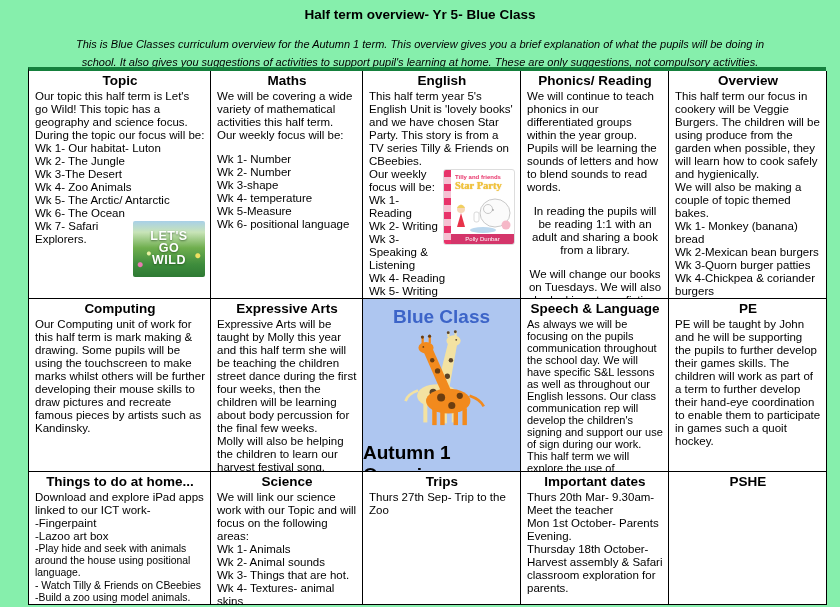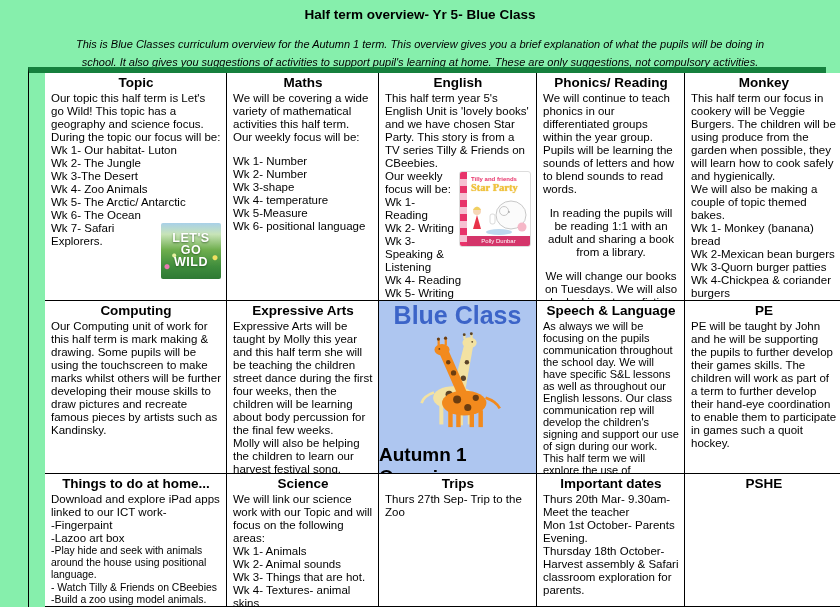--- a/index.html
+++ b/index.html
@@ -7,33 +7,33 @@
   body { font-family:"Liberation Sans", sans-serif; color:#000; }
   .page { width:840px; height:607px; position:relative; background:#86efac; overflow:hidden; }
 
   .doc-title { padding-top:7px; text-align:center; font-size:13.5px; font-weight:bold; }
   .doc-subtitle { margin:14px auto 0; width:706px; text-align:center; font-style:italic;
                   font-size:11px; line-height:1.6; }
 
   .grid { position:absolute; left:28px; top:67px; width:798px;
           display:grid; grid-template-columns:182px 152px 158px 148px 158px;
           grid-template-rows:228px 173px 133px;
-          border-top:6px solid #15803d; border-left:1px solid #000;padding-left:16px; }
+          border-top:4px solid #15803d; border-left:1px solid #000; }
   .cell { border-right:1px solid #000; border-bottom:1px solid #000;
           padding:2px 5px 2px 6px; overflow:hidden; background:#fff; }
   .cell-header { text-align:center; font-weight:bold; font-size:13.5px; line-height:1.25; }
   .line { font-size:11.5px; line-height:1.13; }
   .line.ctr { text-align:center; }
   .line.sm { font-size:10.4px; line-height:1.18; }
   .line.blank { height:11px; }
   .cell-speech .line { font-size:11px; line-height:1.09; }
 
   
   .cell-img { float:right; }
-  .img-wild { width:60px; height:56px; margin:1px 0 0 5px; border-radius:2px;
+  .img-wild { width:72px; height:56px; margin:1px 0 0 5px; border-radius:2px;
     display:flex; flex-direction:column; align-items:center; justify-content:center;
     background:
       radial-gradient(circle at 10% 78%, #e87ab0 0 2px, rgba(0,0,0,0) 3px),
       radial-gradient(circle at 90% 62%, #f0e060 0 2px, rgba(0,0,0,0) 3px),
       radial-gradient(circle at 22% 58%, #e8f0a0 0 1.5px, rgba(0,0,0,0) 2.5px),
       linear-gradient(180deg, #a8d0e8 0%, #c8e4b8 20%, #6fae4e 48%, #3e8c3c 78%, #2e7a34 100%); }
   .img-wild span { color:#fff; font-weight:bold; font-size:12.5px; line-height:0.95;
     letter-spacing:.5px; text-shadow:0 1px 2px rgba(30,70,25,.65); }
 
   
@@ -44,21 +44,21 @@
   .sp-series { margin:4px 0 0 11px; font-size:6px; font-weight:bold; color:#e8336a; white-space:nowrap; }
   .sp-title { margin:0 0 0 11px; font-size:10.5px; font-weight:bold; color:#f2c53d;
     text-shadow:0 0 1px #dca41e; white-space:nowrap;font-family:Liberation Serif, serif; }
   .sp-scene { position:absolute; left:8px; top:26px; }
   .sp-author { position:absolute; left:7px; right:0; bottom:0; height:10px; background:#d4356a;
     color:#fff; font-size:6px; line-height:10px; text-align:center; }
 
   
   .class-cell { background:var(--class-bg,#aec6f0); padding:0;
     display:flex; flex-direction:column; align-items:center; }
-  .class-title { font-size:25px; font-weight:bold; color:var(--class-title,#3c64c8); }
+  .class-title { margin-top:7px; font-size:19px; font-weight:bold; color:var(--class-title,#3c64c8); }
   .giraffe-wrap { margin-top:2px; line-height:0; }
   .overview-label { margin-top:16px; font-size:19px; font-weight:bold; }
 </style>
 </head>
 <body>
 
 <div class="page">
 
   <div class="doc-title">Half term overview- Yr 5- Blue Class</div>
   <div class="doc-subtitle">This is Blue Classes curriculum overview for the Autumn 1 term. This overview gives you a brief explanation of what the pupils will be doing in school. It also gives you suggestions of activities to support pupil's learning at home. These are only suggestions, not compulsory activities.</div>
@@ -132,21 +132,21 @@
       <div class="cell-header">Phonics/ Reading</div>
       <div class="cell-body">
           <div class="line">We will continue to teach phonics in our differentiated groups within the year group. Pupils will be learning the sounds of letters and how to blend sounds to read words.</div>
           <div class="line blank">&nbsp;</div>
           <div class="line ctr">In reading the pupils will be reading 1:1 with an adult and sharing a book from a library.</div>
           <div class="line blank">&nbsp;</div>
           <div class="line ctr">We will change our books on Tuesdays. We will also be looking at non-fiction texts linked to our topic and about some books about bears!</div>
         </div>
     </div>
     <div class="cell">
-      <div class="cell-header">Monkey</div>
+      <div class="cell-header">Overview</div>
       <div class="cell-body">
           <div class="line">This half term our focus in cookery will be Veggie Burgers. The children will be using produce from the garden when possible, they will learn how to cook safely and hygienically.</div>
           <div class="line">We will also be making a couple of topic themed bakes.</div>
           <div class="line">Wk 1- Monkey (banana) bread</div>
           <div class="line">Wk 2-Mexican bean burgers</div>
           <div class="line">Wk 3-Quorn burger patties</div>
           <div class="line">Wk 4-Chickpea &amp; coriander burgers</div>
           <div class="line">Wk 5-cheesy bean burgers</div>
         </div>
     </div>

